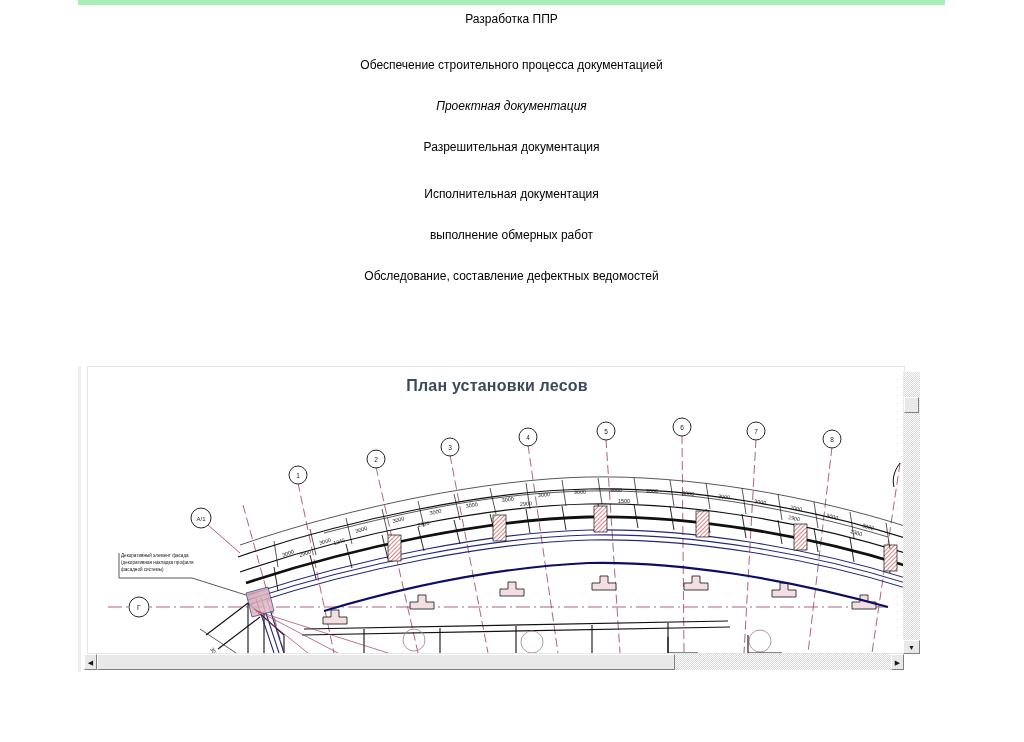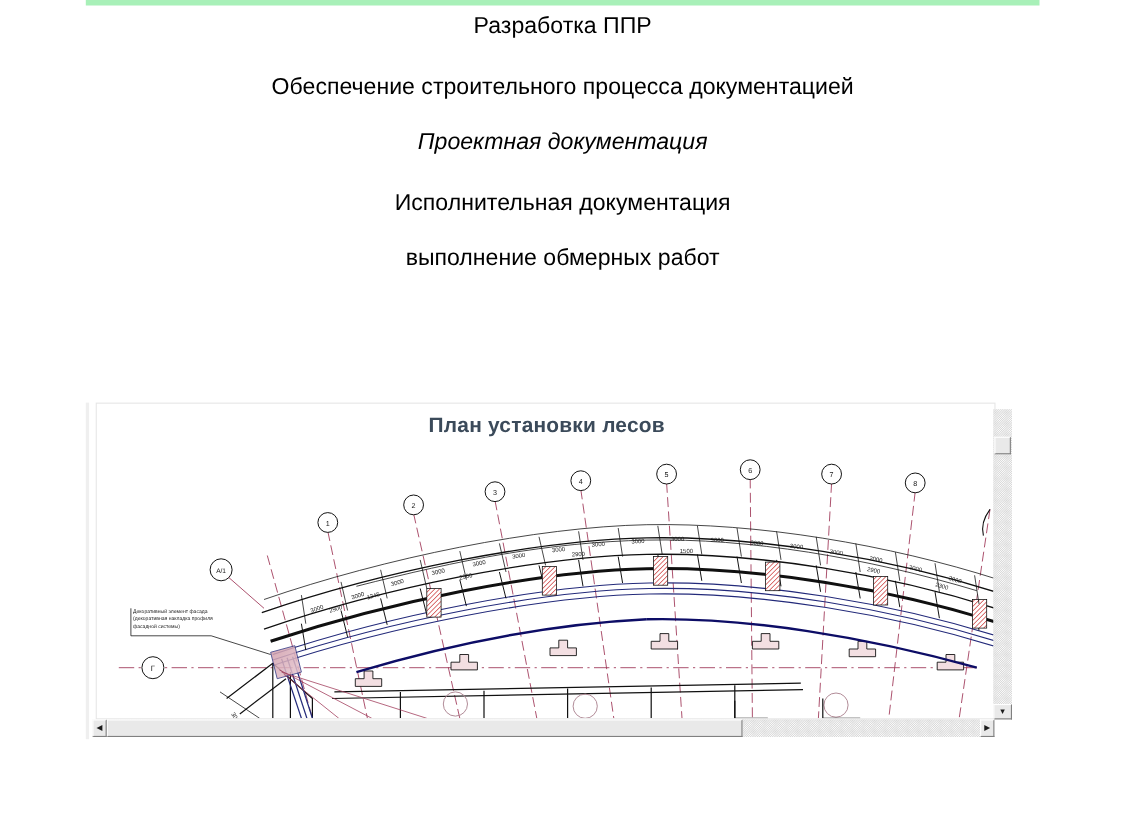--- a/index.html
+++ b/index.html
@@ -29,21 +29,21 @@
   
   #headings {
     position: absolute;
     left: 78px;
     top: 5px;
     width: 867px;
   }
   .heading-line {
     text-align: center;
     color: #000000;
-    font-size: 21px;
+    font-size: 12px;
     font-family: "Liberation Sans", sans-serif;
     line-height: 1;
     white-space: nowrap;
   }
 
   
   #drawing-object {
     position: absolute;
     left: 78px;
     top: 366px;
@@ -65,21 +65,21 @@
     box-sizing: border-box;
   }
   #drawing-svg { display: block; }
 
   #drawing-title {
     position: absolute;
     left: 0;
     top: 10px;
     width: 818px;
     text-align: center;
-    font-size: 19px;
+    font-size: 16px;
     font-weight: bold;
     color: #3b4a5a;
     font-family: "Liberation Sans", sans-serif;
     letter-spacing: .2px;
     pointer-events: none;
   }
 
   
   .sb-track {
     background-color: #d9d9d9;
@@ -135,22 +135,24 @@
 </style>
 </head>
 <body>
 
 <div id="green-bar"></div>
 
 <div id="headings">
   <div class="heading-line" style="margin-top:8px;">Разработка ППР</div>
   <div class="heading-line" style="margin-top:34px;">Обеспечение строительного процесса документацией</div>
   <div class="heading-line" style="margin-top:29px;font-style:italic;">Проектная документация</div>
+  <div class="heading-line" style="margin-top:29px;">Разрешительная документация</div>
   <div class="heading-line" style="margin-top:35px;">Исполнительная документация</div>
   <div class="heading-line" style="margin-top:29px;text-align:center;">выполнение обмерных работ</div>
+  <div class="heading-line" style="margin-top:29px;">Обследование, составление дефектных ведомостей</div>
 </div>
 
 <div id="drawing-object">
 
   <div id="drawing-canvas-wrap">
 
     <svg id="drawing-svg" width="816" height="286" viewBox="0 0 816 286">
 
       <defs>
         <pattern id="hatchRed" width="3" height="3" patternUnits="userSpaceOnUse" patternTransform="rotate(45)">

